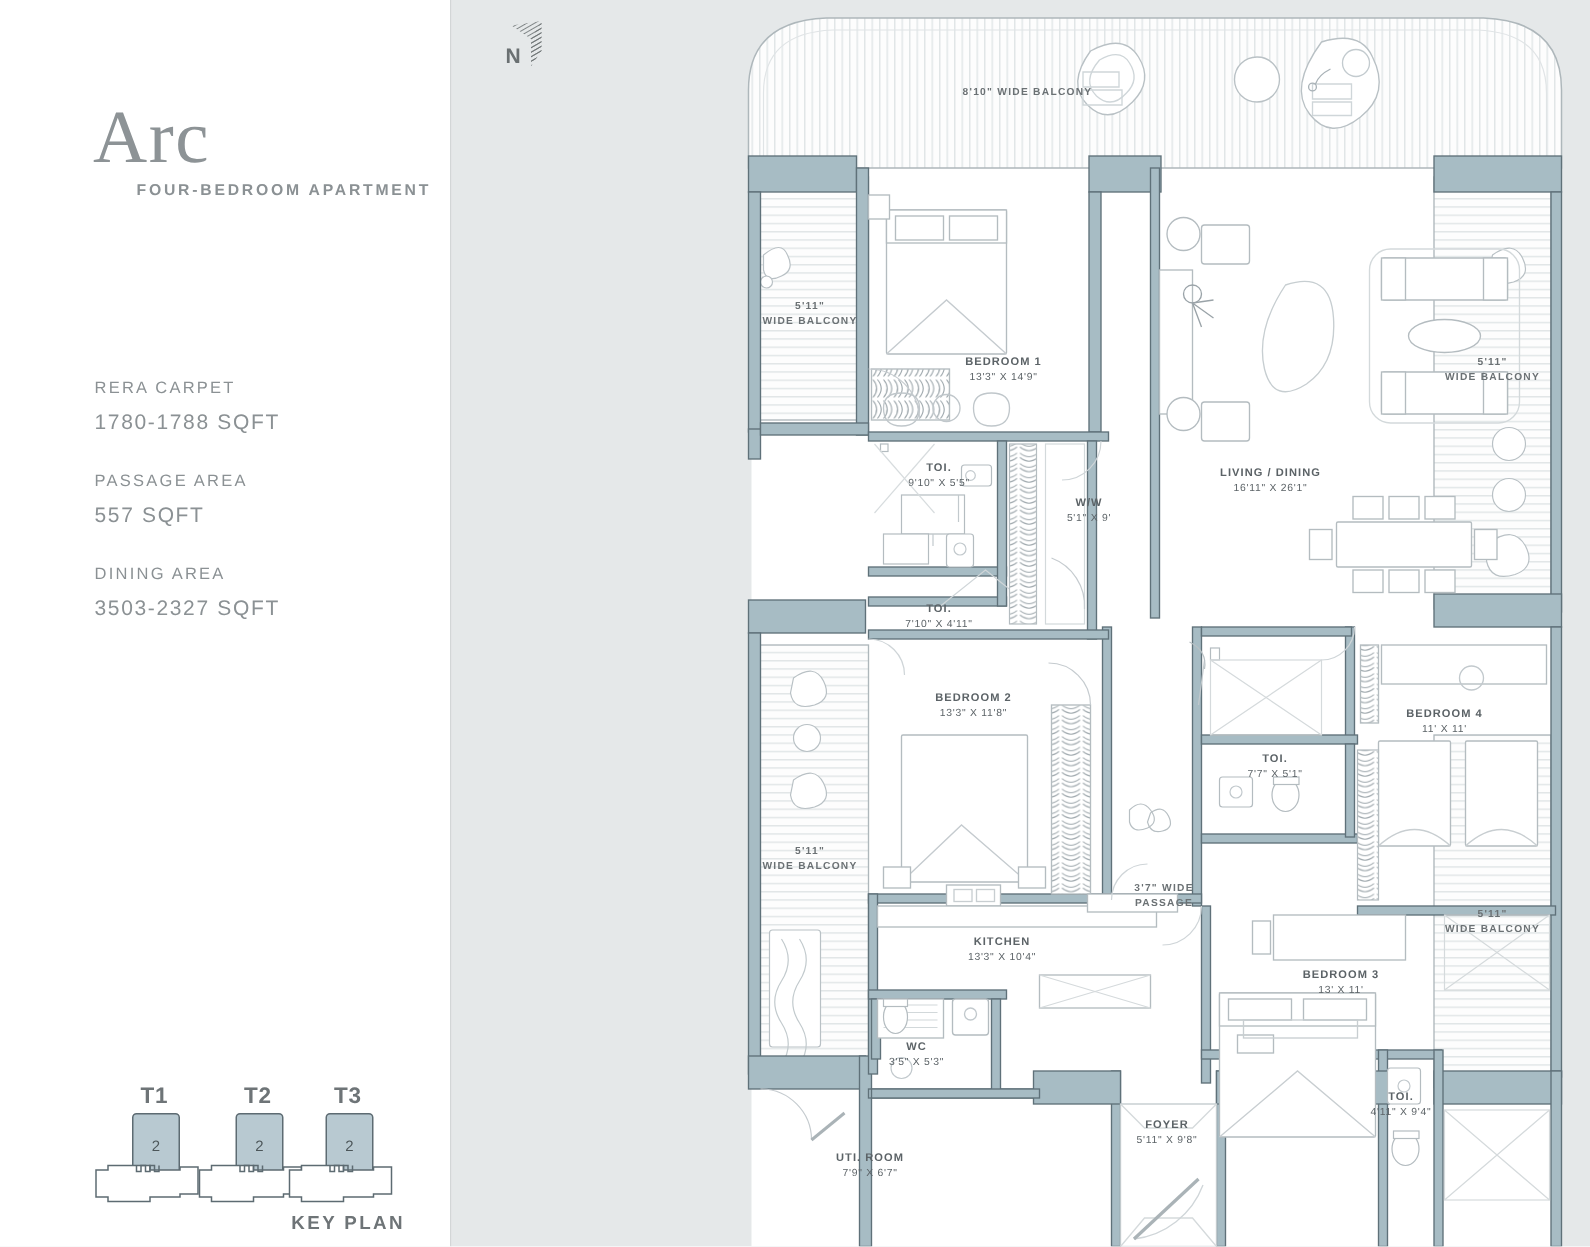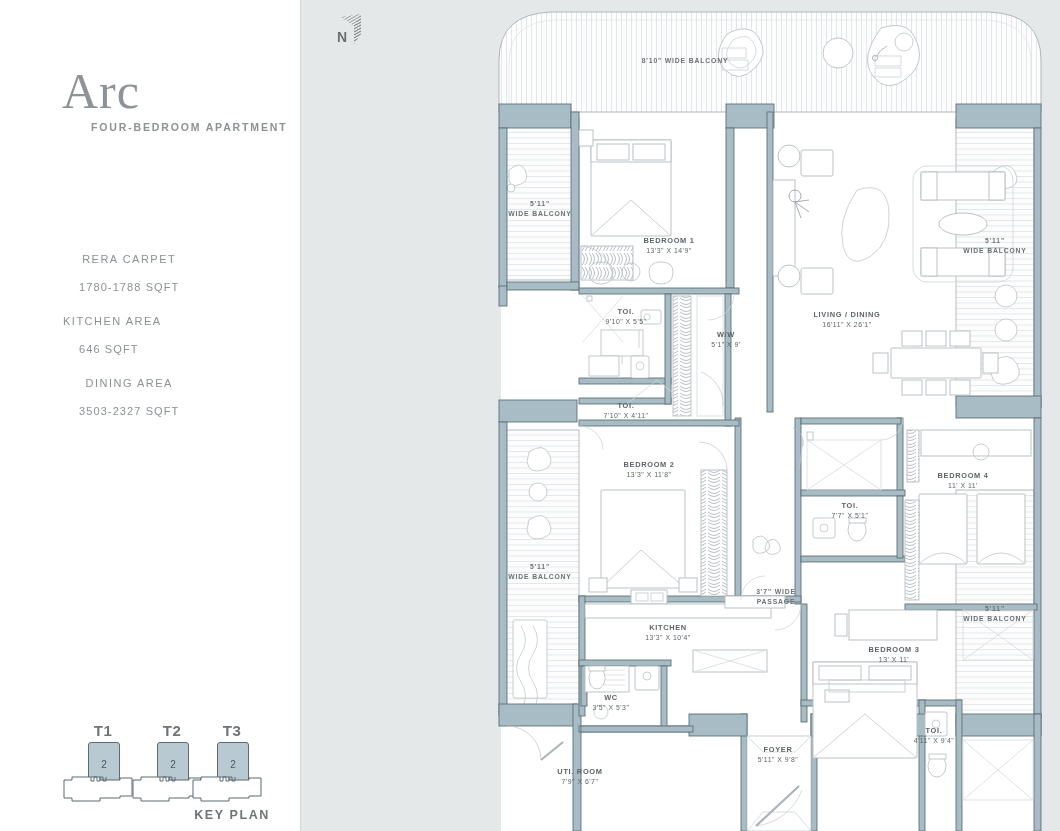--- a/index.html
+++ b/index.html
@@ -29,22 +29,22 @@
     position:absolute;left:62px;top:66px;
     font-family:"Liberation Serif", serif;
     font-size:50px;line-height:1;color:#8d9396;letter-spacing:1px;
     font-weight:400;
   }
   .brand-sub{
     position:absolute;left:63px;top:121px;
     font-size:10.5px;letter-spacing:1.85px;color:#8b9194;font-weight:600;padding-left:28px;
   }
   .spec-block{position:absolute;left:63px;}
-  .spec-label{font-size:11px;letter-spacing:1.5px;color:#8b9194;font-weight:400;margin:0 0 8px 0;text-align:center;}
-  .spec-value{font-size:11px;letter-spacing:1.1px;color:#8b9194;font-weight:400;margin:16px;}
+  .spec-label{font-size:11px;letter-spacing:1.5px;color:#8b9194;font-weight:400;margin:0 0 8px 0;}
+  .spec-value{font-size:14px;letter-spacing:1.1px;color:#8b9194;font-weight:400;margin:0;}
   #spec0{top:253px;}
   #spec1{top:315px;}
   #spec2{top:377px;}
 
   
   .keyplan{position:absolute;left:60px;top:712px;width:210px;height:100px;}
   .kp-tower{position:absolute;top:10px;}
   .kp-name{
     position:absolute;top:0;width:40px;text-align:center;
     font-size:15px;font-weight:700;color:#6e7477;letter-spacing:0.5px;
@@ -99,22 +99,22 @@
   <div class="info-panel">
 
     <div class="brand">Arc</div>
     <div class="brand-sub">FOUR-BEDROOM APARTMENT</div>
 
     <div class="spec-block" id="spec0">
       <div class="spec-label">RERA CARPET</div>
       <div class="spec-value">1780-1788 SQFT</div>
     </div>
     <div class="spec-block" id="spec1">
-      <div class="spec-label">KITCHEN AREA</div>
-      <div class="spec-value">646 SQFT</div>
+      <div class="spec-label">PASSAGE AREA</div>
+      <div class="spec-value">557 SQFT</div>
     </div>
     <div class="spec-block" id="spec2">
       <div class="spec-label">DINING AREA</div>
       <div class="spec-value">3503-2327 SQFT</div>
     </div>
 
     <div class="keyplan">
       <div class="kp-tower" style="left:23px;">
         <div class="kp-name">T1</div>
         <div class="kp-unit" style="left:5px;">2</div>

